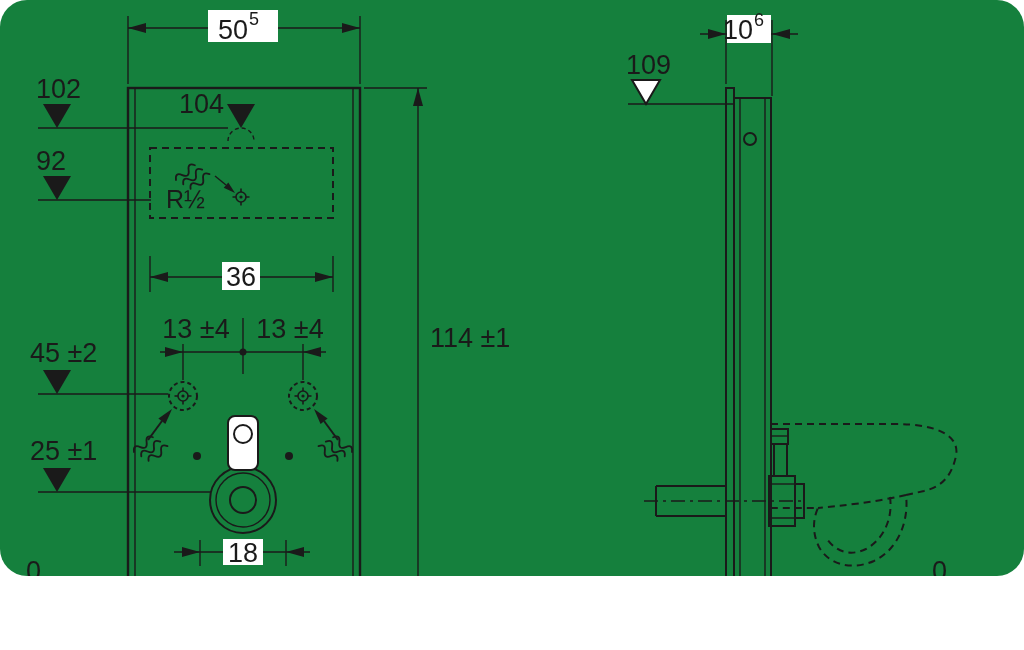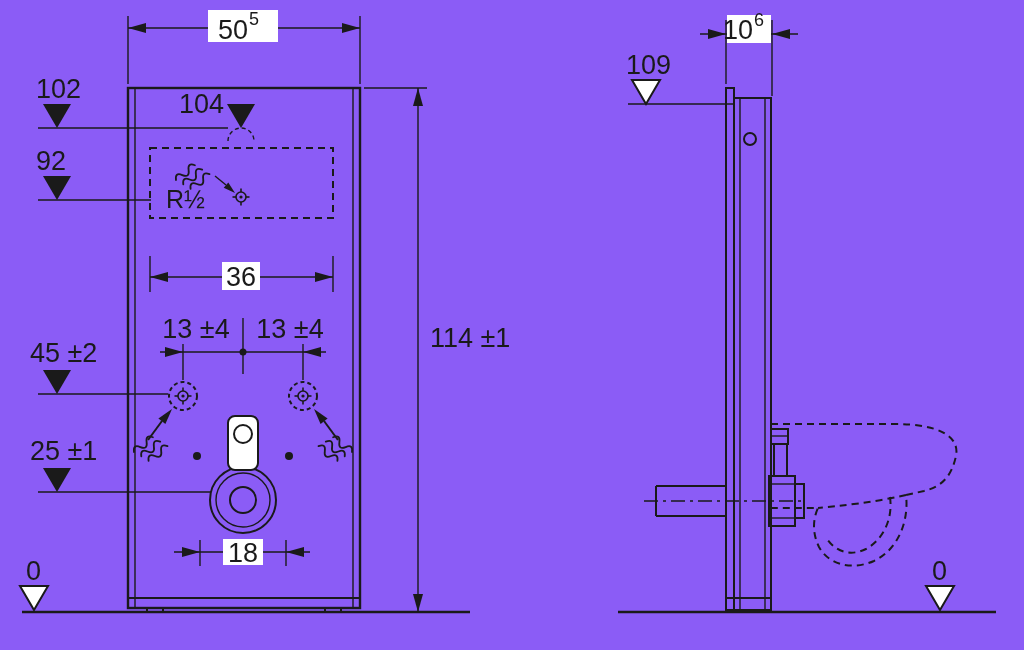--- a/index.html
+++ b/index.html
@@ -1,16 +1,16 @@
 <!DOCTYPE html>
 <html><head>
 <meta charset="utf-8">
 <style>
   html,body{margin:0;padding:0;background:#ffffff;}
-  .stage{position:relative;width:1024px;height:650px;background:#8b5cf6;overflow:hidden;}
+  .stage{position:relative;width:1024px;height:576px;background:#15803d;overflow:hidden;border-radius:27px;}
   svg{font-family:"Liberation Sans",sans-serif;}
   .ln{stroke:#1a1a1a;fill:none;stroke-linecap:butt;}
   .w1{stroke-width:1.4;}
   .w2{stroke-width:2;}
   .w3{stroke-width:2.4;}
   .dash{stroke-dasharray:7 5;}
   .dash2{stroke-dasharray:4 3;}
   .dashdot{stroke-dasharray:14 5 3 5;}
   .fillb{fill:#1a1a1a;stroke:none;}
   .open{fill:#ffffff;stroke:#1a1a1a;stroke-width:2;}

